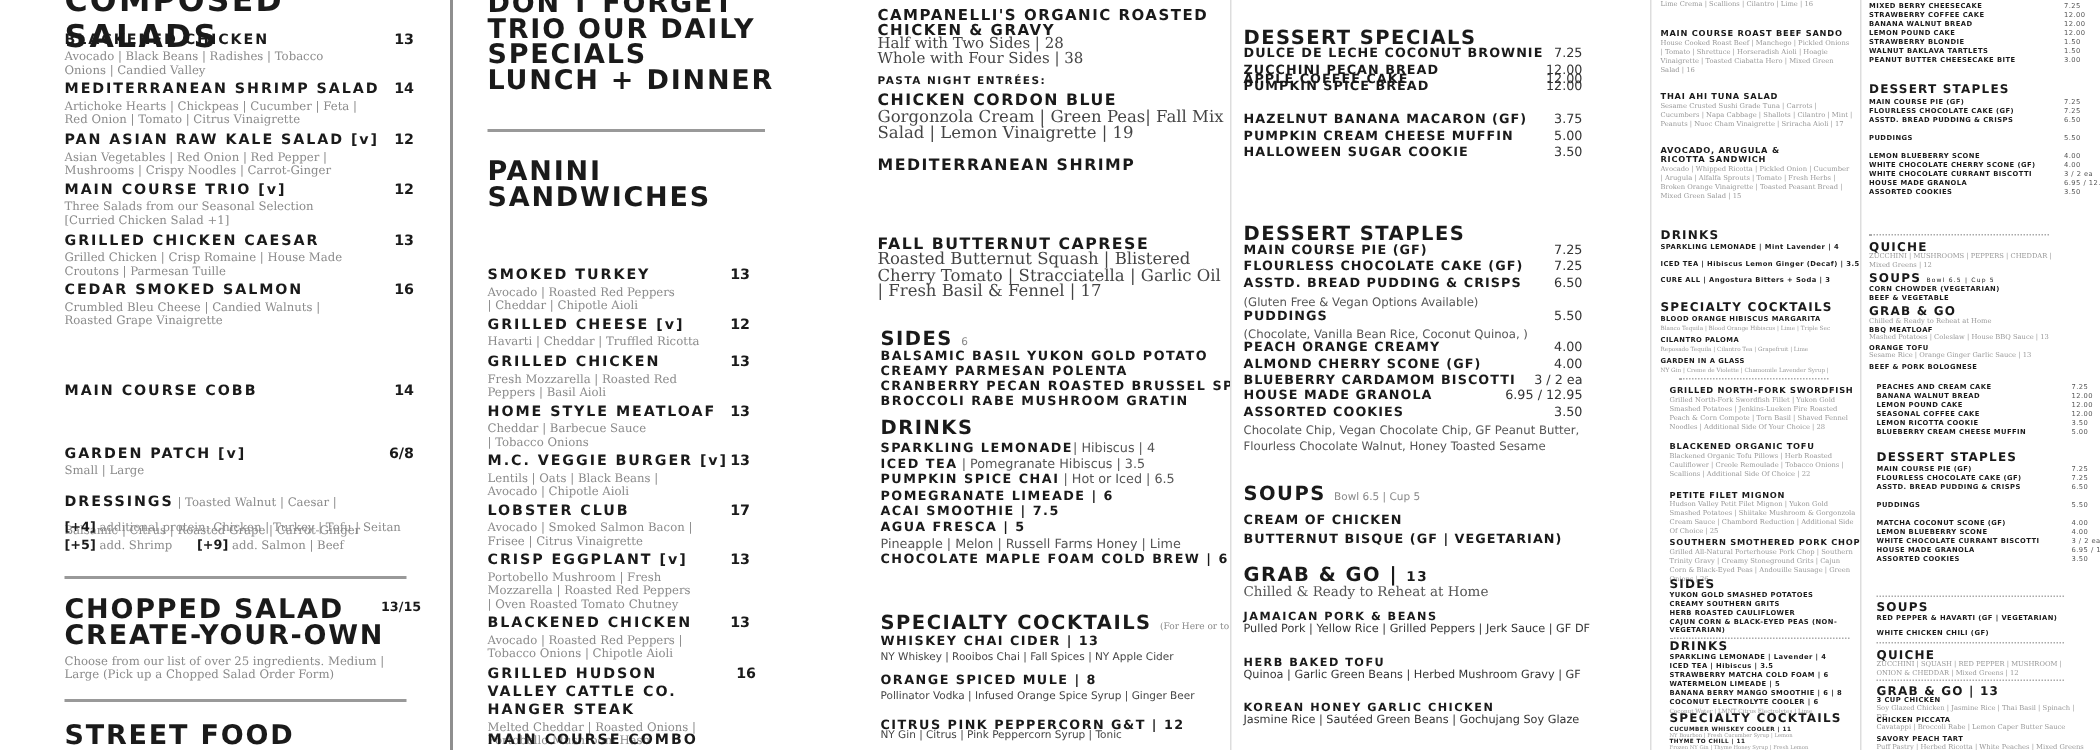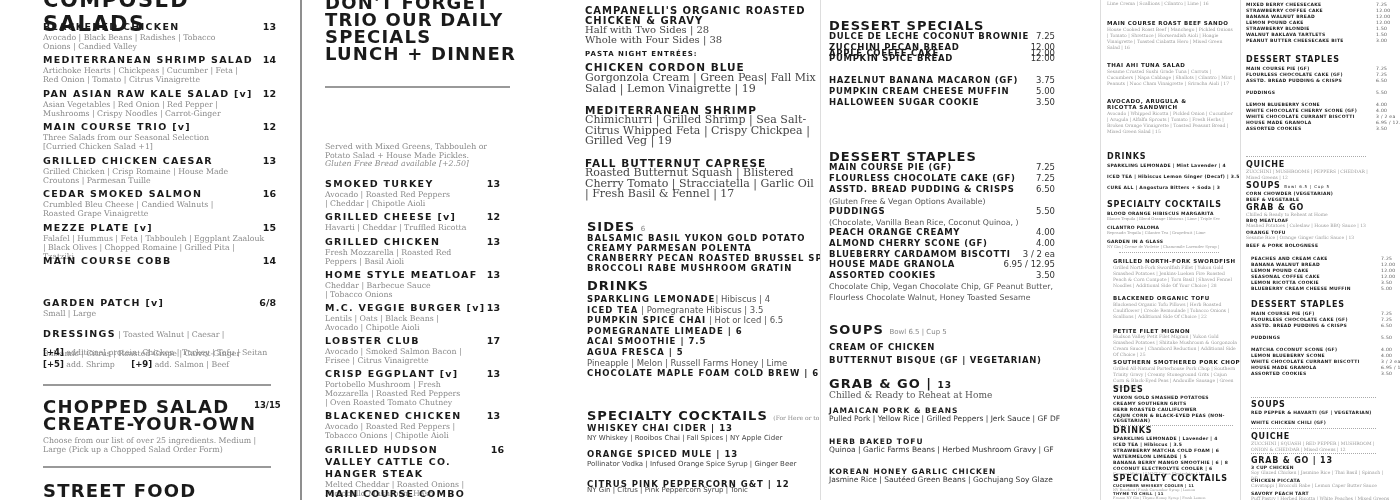--- a/index.html
+++ b/index.html
@@ -73,25 +73,20 @@
   <div class="item" style="top:155px">
     <div class="name">GRILLED CHICKEN CAESAR</div>
     <div class="price">13</div>
     <div class="desc" style="width:195px">Grilled Chicken | Crisp Romaine | House Made Croutons | Parmesan Tuille</div>
   </div>
   <div class="item" style="top:188px">
     <div class="name">CEDAR SMOKED SALMON</div>
     <div class="price">16</div>
     <div class="desc" style="width:180px">Crumbled Bleu Cheese | Candied Walnuts | Roasted Grape Vinaigrette</div>
   </div>
-  <div class="item" style="top:222px">
-    <div class="name">MEZZE PLATE [v]</div>
-    <div class="price">15</div>
-    <div class="desc" style="width:225px">Falafel | Hummus | Feta | Tabbouleh | Eggplant Zaalouk | Black Olives | Chopped Romaine | Grilled Pita | Tzatziki</div>
-  </div>
   <div class="item" style="top:255px">
     <div class="name">MAIN COURSE COBB</div>
     <div class="price">14</div>
   </div>
   <div class="item" style="top:297px">
     <div class="name">GARDEN PATCH [v]</div>
     <div class="price">6/8</div>
     <div class="desc">Small | Large</div>
   </div>
 
@@ -125,23 +120,23 @@
 <div class="vline" style="left:300px"></div>
 
 <div class="panel" id="p2">
   <div class="big-title" style="left:23px; top:-6px; font-size:18px">
     <div>DON'T FORGET</div>
     <div>TRIO OUR DAILY</div>
     <div>SPECIALS</div>
     <div>LUNCH + DINNER</div>
   </div>
   <div class="rule" style="left:23px; top:86px; width:185px"></div>
-  <div class="desc" style="position:absolute; left:23px; top:143px; width:168px; font-size:7.8px; line-height:8.5px">
-    <span>Served with Mixed Greens, Tabbouleh or Potato Salad + House Made Pickles.</span>
-    <span style="font-style:italic">Gluten Free Bread available [+2.50]</span>
+  <div class="big-title" style="left:23px; top:106px">
+    <div>PANINI</div>
+    <div>SANDWICHES</div>
   </div>
 
   <div class="item" style="top:178px">
     <div class="name">SMOKED TURKEY</div>
     <div class="price">13</div>
     <div class="desc" style="width:130px">Avocado | Roasted Red Peppers | Cheddar | Chipotle Aioli</div>
   </div>
   <div class="item" style="top:211px">
     <div class="name">GRILLED CHEESE [v]</div>
     <div class="price">12</div>
@@ -191,21 +186,20 @@
 <div class="panel" id="p3">
   <div class="ltr" style="position:absolute; left:5px; top:6px; font-size:10px; width:230px; white-space:normal; line-height:10px">CAMPANELLI'S ORGANIC ROASTED CHICKEN &amp; GRAVY</div>
   <div class="serif" style="position:absolute; left:5px; top:25px; font-size:10px; color:#444; line-height:10px">Half with Two Sides | 28</div>
   <div class="serif" style="position:absolute; left:5px; top:35px; font-size:10px; color:#444; line-height:10px">Whole with Four Sides | 38</div>
   <div class="ltr" style="position:absolute; left:5px; top:50px; font-size:7px">PASTA NIGHT ENTRÉES:</div>
 
   <div class="ltr" style="position:absolute; left:5px; top:61px; font-size:10.5px">CHICKEN CORDON BLUE</div>
   <div class="serif" style="position:absolute; left:5px; top:72px; width:232px; font-size:11px; line-height:11px; color:#444">Gorgonzola Cream | Green Peas| Fall Mix Salad | Lemon Vinaigrette | 19</div>
 
   <div class="ltr" style="position:absolute; left:5px; top:104px; font-size:10.5px">MEDITERRANEAN SHRIMP</div>
-  <div class="serif" style="position:absolute; left:5px; top:115px; width:232px; font-size:11px; line-height:10.5px; color:#444">Chimichurri | Grilled Shrimp | Sea Salt-Citrus Whipped Feta | Crispy Chickpea | Grilled Veg | 19</div>
 
   <div class="ltr" style="position:absolute; left:5px; top:157px; font-size:10.5px">FALL BUTTERNUT CAPRESE</div>
   <div class="serif" style="position:absolute; left:5px; top:168px; width:232px; font-size:11px; line-height:10.5px; color:#444">Roasted Butternut Squash | Blistered Cherry Tomato | Stracciatella | Garlic Oil | Fresh Basil &amp; Fennel | 17</div>
 
   <div style="position:absolute; left:7px; top:219px; font-size:13px; font-weight:bold; letter-spacing:1px">
     <span>SIDES</span>
     <span style="font-size:7px; color:#888; font-weight:normal">6</span>
   </div>
   <div class="ltr" style="position:absolute; left:7px; top:233px; font-size:8.5px">BALSAMIC BASIL YUKON GOLD POTATO</div>
   <div class="ltr" style="position:absolute; left:7px; top:243px; font-size:8.5px">CREAMY PARMESAN POLENTA</div>
@@ -223,21 +217,21 @@
     <div style="color:#555">Pineapple | Melon | Russell Farms Honey | Lime</div>
     <div><b class="ltr">CHOCOLATE MAPLE FOAM COLD BREW | 6.5</b></div>
   </div>
 
   <div style="position:absolute; left:7px; top:408px; font-size:13px; font-weight:bold; letter-spacing:1px; white-space:nowrap">
     <span>SPECIALTY COCKTAILS</span>
     <span class="serif" style="font-size:6px; color:#888; font-weight:normal; letter-spacing:0">(For Here or to go)</span>
   </div>
   <div class="ltr" style="position:absolute; left:7px; top:423px; font-size:8.5px">WHISKEY CHAI CIDER | 13</div>
   <div style="position:absolute; left:7px; top:434px; font-size:7px; color:#444; white-space:nowrap">NY Whiskey | Rooibos Chai | Fall Spices | NY Apple Cider</div>
-  <div class="ltr" style="position:absolute; left:7px; top:449px; font-size:8.5px">ORANGE SPICED MULE | 13</div>
+  <div class="ltr" style="position:absolute; left:7px; top:449px; font-size:8.5px">ORANGE SPICED MULE | 8</div>
   <div style="position:absolute; left:7px; top:460px; font-size:7px; color:#444; white-space:nowrap">Pollinator Vodka | Infused Orange Spice Syrup | Ginger Beer</div>
   <div class="ltr" style="position:absolute; left:7px; top:479px; font-size:8.5px">CITRUS PINK PEPPERCORN G&amp;T | 12</div>
   <div style="position:absolute; left:7px; top:486px; font-size:7px; color:#444; white-space:nowrap">NY Gin | Citrus | Pink Peppercorn Syrup | Tonic</div>
 </div>
 
 <div class="panel" id="p4" style="border-left:1px solid #ddd">
   <div style="position:absolute; left:8px; top:18px; font-size:13px; font-weight:bold; letter-spacing:1px">DESSERT SPECIALS</div>
   <div class="row" style="top:31px"><span>DULCE DE LECHE COCONUT BROWNIE</span><span class="pr">7.25</span></div>
   <div class="row" style="top:42px"><span>ZUCCHINI PECAN BREAD</span><span class="pr">12.00</span></div>
   <div class="row" style="top:53px"><span>PUMPKIN SPICE BREAD</span><span class="pr">12.00</span></div>
@@ -270,21 +264,21 @@
 
   <div style="position:absolute; left:8px; top:376px; font-size:13px; font-weight:bold; letter-spacing:1px; white-space:nowrap">
     <span>GRAB &amp; GO |</span>
     <span style="font-size:9px">13</span>
   </div>
   <div class="serif" style="position:absolute; left:8px; top:390px; font-size:9px; color:#555">Chilled &amp; Ready to Reheat at Home</div>
 
   <div class="ltr" style="position:absolute; left:8px; top:406px; font-size:7.5px">JAMAICAN PORK &amp; BEANS</div>
   <div style="position:absolute; left:8px; top:414px; width:235px; font-size:7.5px; line-height:9px; color:#333">Pulled Pork | Yellow Rice | Grilled Peppers | Jerk Sauce | GF DF</div>
   <div class="ltr" style="position:absolute; left:8px; top:437px; font-size:7.5px">HERB BAKED TOFU</div>
-  <div style="position:absolute; left:8px; top:445px; width:235px; font-size:7.5px; line-height:9px; color:#333">Quinoa | Garlic Farms Beans | Herbed Mushroom Gravy | GF</div>
+  <div style="position:absolute; left:8px; top:445px; width:235px; font-size:7.5px; line-height:9px; color:#333">Quinoa | Garlic Green Beans | Herbed Mushroom Gravy | GF</div>
   <div class="ltr" style="position:absolute; left:8px; top:467px; font-size:7.5px">KOREAN HONEY GARLIC CHICKEN</div>
   <div style="position:absolute; left:8px; top:475px; width:230px; font-size:7.5px; line-height:9px; color:#333">Jasmine Rice | Sautéed Green Beans | Gochujang Soy Glaze</div>
 </div>
 
 <div class="panel" id="p5">
   <div class="tiny-d" style="left:6px; top:1px; width:130px">Lime Crema | Scallions | Cilantro | Lime | 16</div>
 
   <div class="tiny-h" style="left:6px; top:20px">MAIN COURSE ROAST BEEF SANDO</div>
   <div class="tiny-d" style="left:6px; top:27px; width:128px">House Cooked Roast Beef | Manchego | Pickled Onions | Tomato | Shrettuce | Horseradish Aioli | Hoagie Vinaigrette | Toasted Ciabatta Hero | Mixed Green Salad | 16</div>
   <div class="tiny-h" style="left:6px; top:62px">THAI AHI TUNA SALAD</div>

